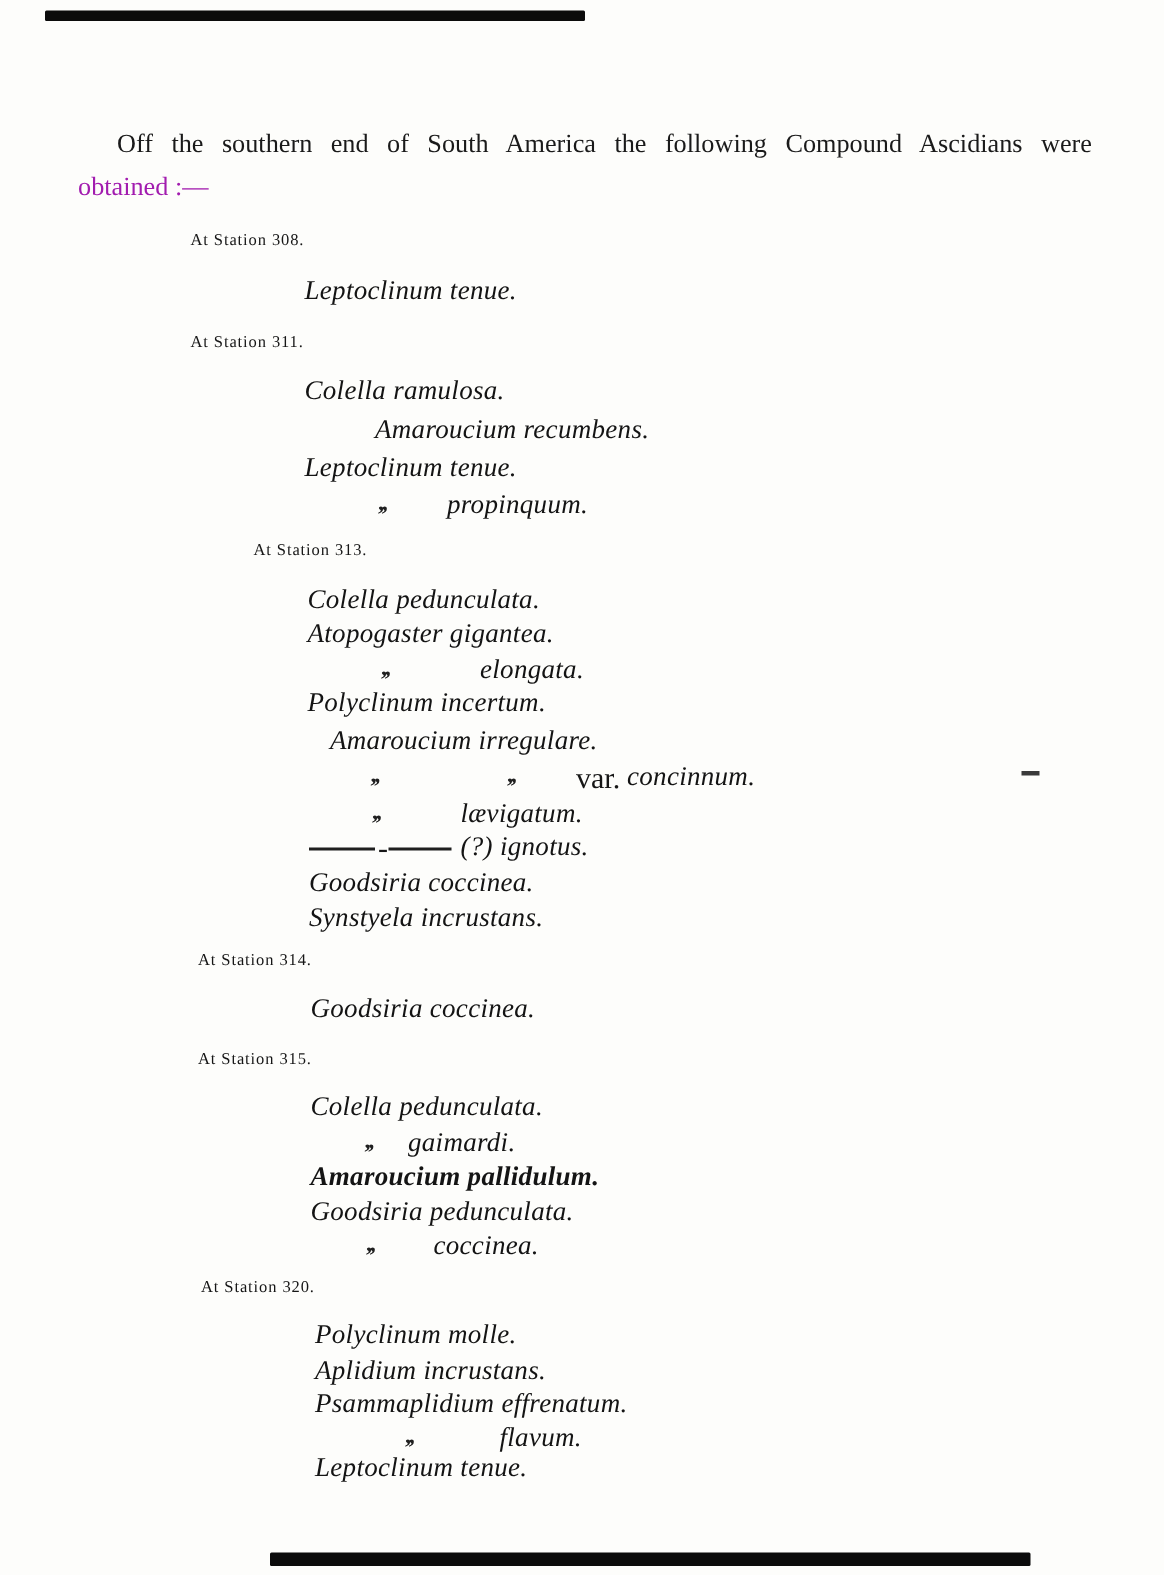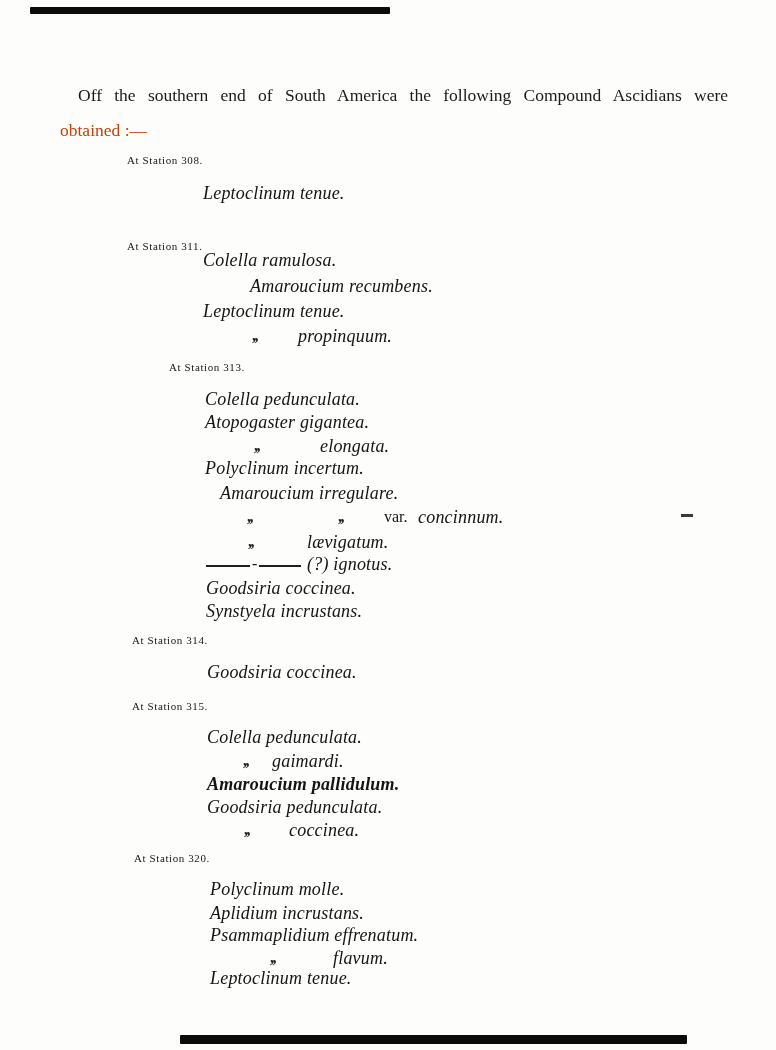--- a/index.html
+++ b/index.html
@@ -29,51 +29,51 @@
     font-size:18.5px;font-weight:bold;letter-spacing:1px;color:#131313;
   }
   
   .intro-1{
     position:absolute;left:78px;top:84px;width:650px;
     font-size:17.5px;line-height:1.35;
     text-align:justify;text-align-last:justify;
     white-space:normal;color:#1a1a1a;
   }
   .intro-2{
-    position:absolute;left:60px;top:113px;
-    font-size:17.5px;line-height:1.35;color:#c2410c;white-space:nowrap;margin-top:6px;
+    position:absolute;left:52px;top:113px;
+    font-size:17.5px;line-height:1.35;color:#a21caf;white-space:nowrap;
   }
   
   .station-heading{
     position:absolute;font-size:11px;letter-spacing:0.6px;
     line-height:1.2;white-space:nowrap;color:#161616;
   }
   .entry-line{position:absolute;left:0;top:0;width:776px;height:26px;}
   .seg{position:absolute;top:0;white-space:nowrap;line-height:1.2;}
   .seg.i{font-style:italic;font-size:18px;letter-spacing:0.2px;color:#141414;}
-  .seg.r{font-size:16px;color:#161616;}
+  .seg.r{font-size:20px;color:#161616;}
   .seg.d{font-size:16px;font-weight:bold;letter-spacing:-1.5px;color:#202020;}
   .seg.rule{border-top:2px solid #1f1f1f;top:11px;height:0;}
 </style>
 </head>
 <body>
 
 <div class="page">
   <div class="bar top"></div>
 
 
   <div class="intro-1">Off the southern end of South America the following Compound Ascidians were</div>
   <div class="intro-2">obtained :—</div>
 
   <div id="stations">
       <div class="station-heading" style="left: 127px; top: 154px;">At Station 308.</div>
       <div class="entry-line" style="top: 183px;">
         <span class="seg i" style="left: 203px;">Leptoclinum tenue.</span>
       </div>
-      <div class="station-heading" style="left: 127px; top: 222px; margin-top: 18px;">At Station 311.</div>
+      <div class="station-heading" style="left: 127px; top: 222px;">At Station 311.</div>
       <div class="entry-line" style="top: 250px;">
         <span class="seg i" style="left: 203px;">Colella ramulosa.</span>
       </div>
       <div class="entry-line" style="top: 276px;">
         <span class="seg i" style="left: 203px; margin-left: 47px;">Amaroucium recumbens.</span>
       </div>
       <div class="entry-line" style="top: 301px;">
         <span class="seg i" style="left: 203px;">Leptoclinum tenue.</span>
       </div>
       <div class="entry-line" style="top: 326px;">

